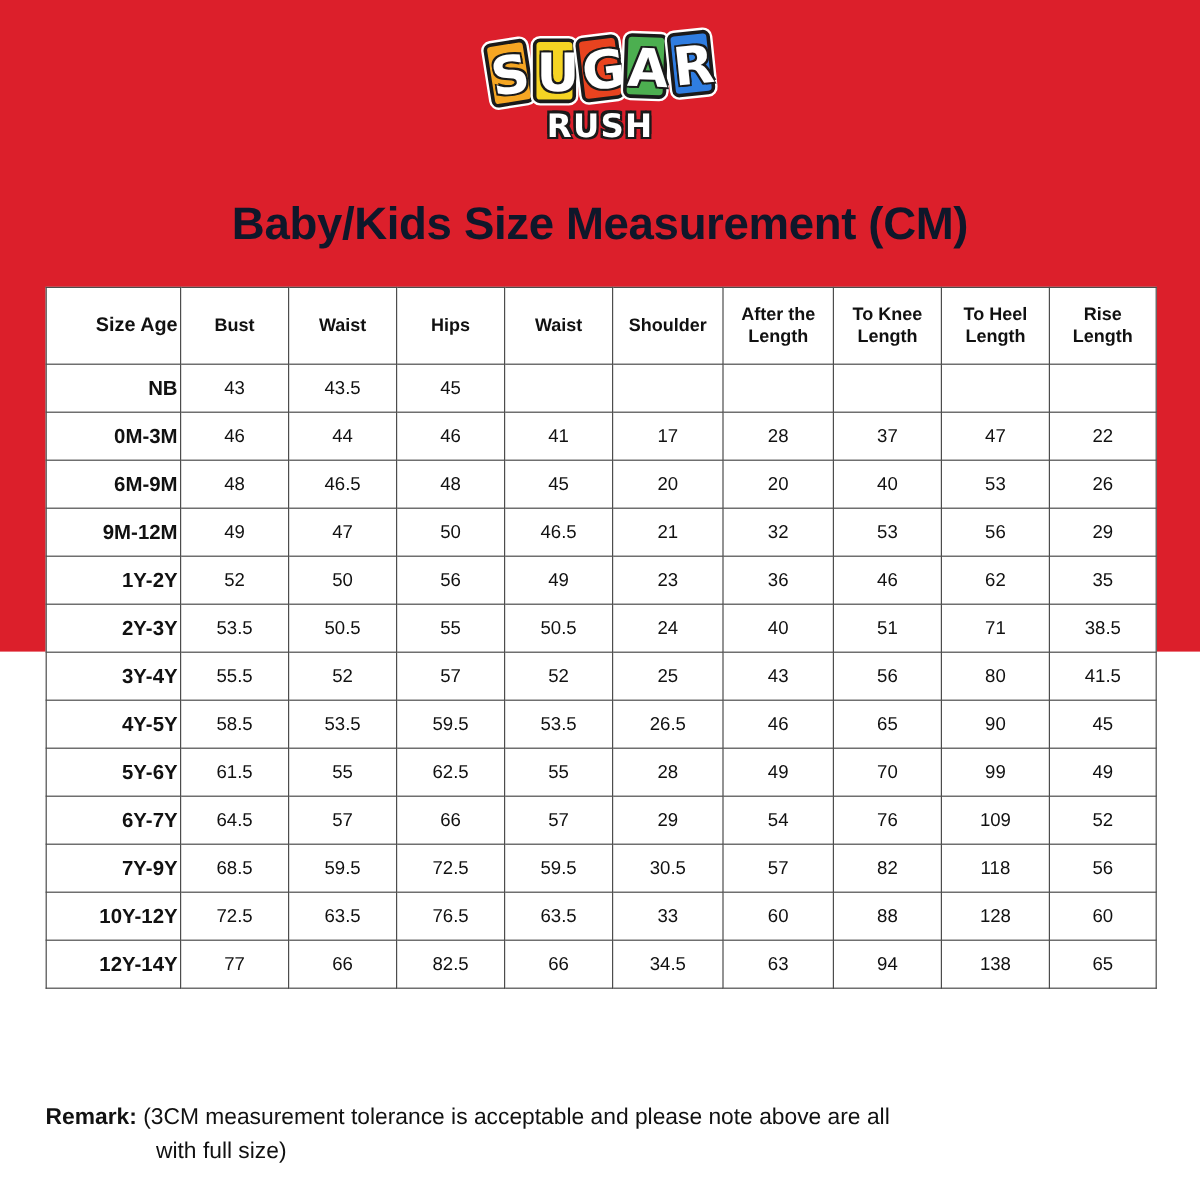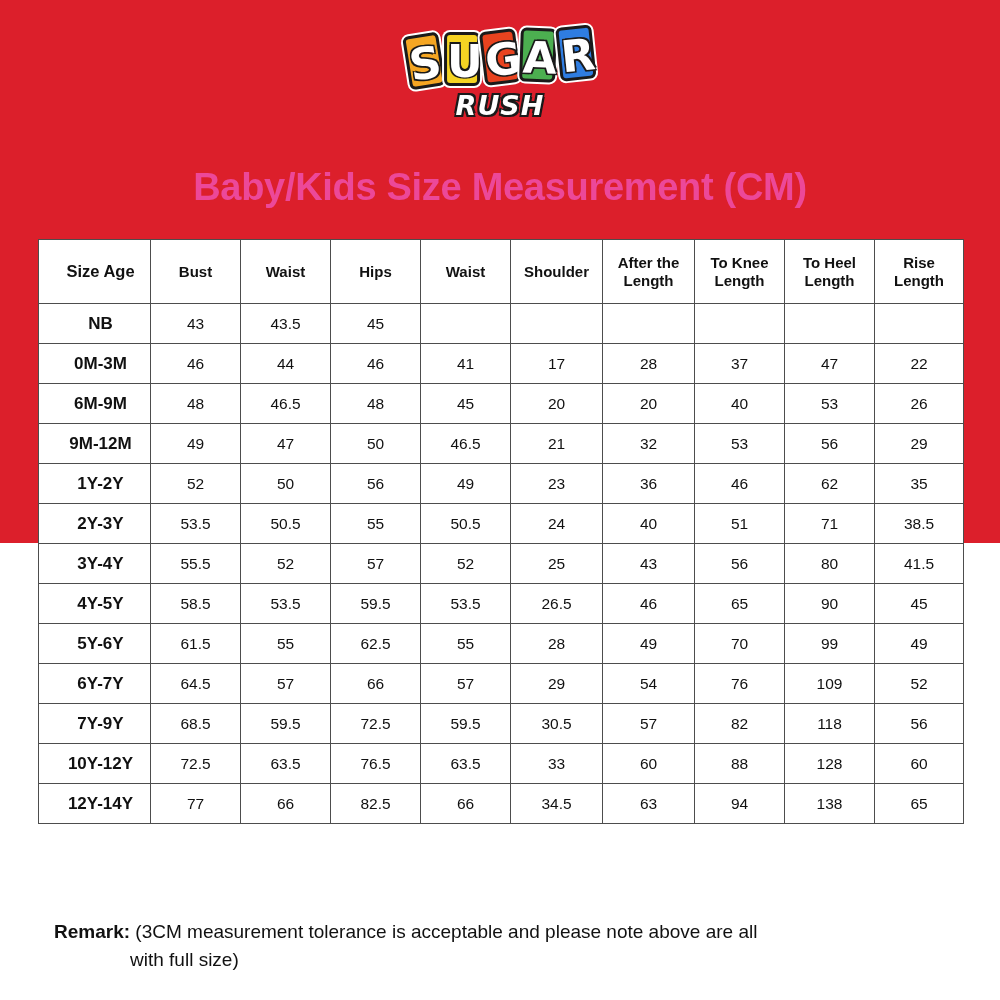--- a/index.html
+++ b/index.html
@@ -54,33 +54,32 @@
   }
   .l1 { background: #f5a623; transform: rotate(-6deg); }
   .l2 { background: #f5d423; transform: rotate(3deg); }
   .l3 { background: #e8431f; transform: rotate(-4deg); }
   .l4 { background: #4caf50; transform: rotate(5deg); }
   .l5 { background: #2f7de1; transform: rotate(-3deg); }
   .logo-rush {
     margin-top: 6px;
     font-family: "DejaVu Sans", sans-serif;
     font-weight: bold;
-    font-style: italic;
     font-size: 27px;
     letter-spacing: 1px;
     color: #ffffff;
     text-shadow: -2px -2px 0 #1a1a1a, 2px -2px 0 #1a1a1a, -2px 2px 0 #1a1a1a, 2px 2px 0 #1a1a1a;
   }
   
   #title {
     position: absolute;
     top: 166px; left: 0;
     width: 1000px;
     text-align: center;
-    color: #ec4899;
+    color: #0f172a;
     font-size: 38px;
     font-weight: bold;
     letter-spacing: -0.3px;
   }
   
   #table-wrap {
     position: absolute;
     top: 239px; left: 38px;
     width: 925px;
   }
@@ -98,37 +97,37 @@
     height: 40px;
     padding: 0 2px;
   }
   thead th {
     height: 64px;
     font-size: 15px;
     font-weight: bold;
     line-height: 1.15;
   }
   th.col-size, td.col-size {
-    text-align: center;
+    text-align: right;
     padding-left: 14px;
     font-weight: bold;
     font-size: 17px;
     width: 112px;
   }
   thead th.col-size { font-size: 16.5px; }
   
   #remark {
     position: absolute;
     top: 918px; left: 38px;
     width: 930px;
     font-size: 19px;
     color: #111111;
     line-height: 1.45;
   }
-  #remark .rk-label { font-weight: bold; margin-left: 16px; }
+  #remark .rk-label { font-weight: bold; }
   #remark .rk-line2 { display: block; padding-left: 92px; }
 </style>
 </head>
 <body>
 
 <div id="page">
 
   <div id="red-band"></div>
 
   <div id="logo">

